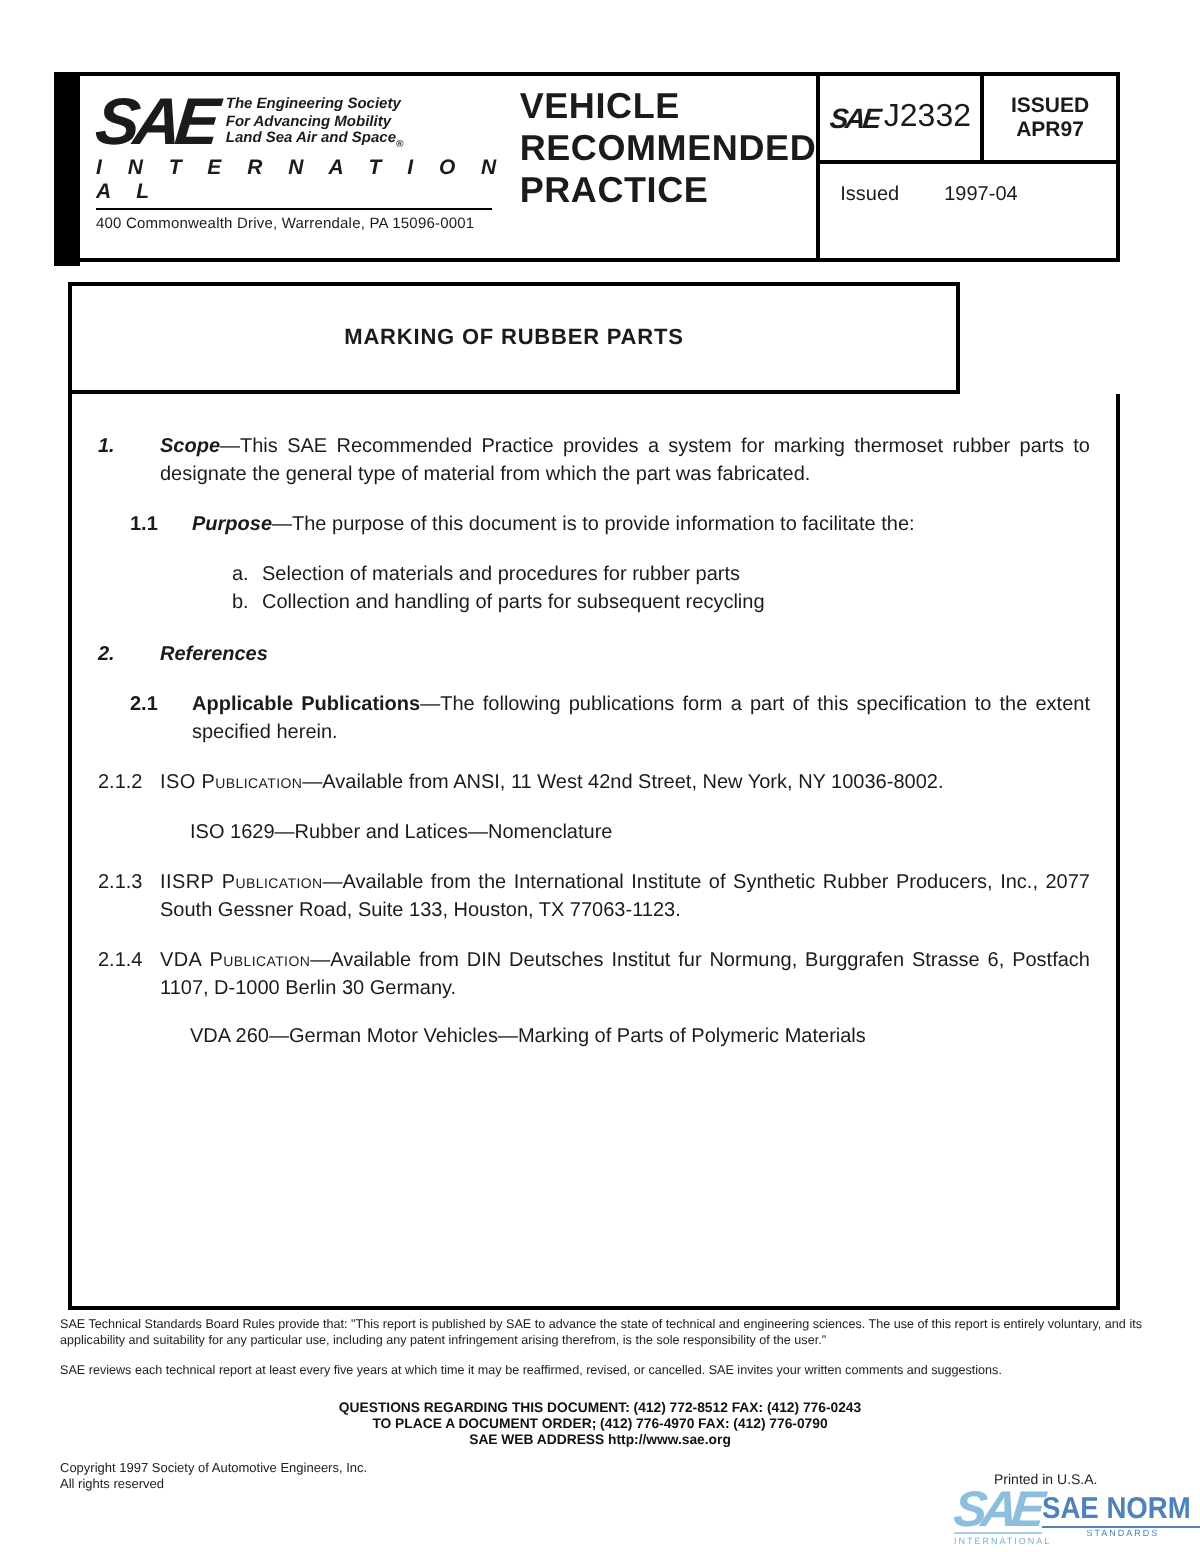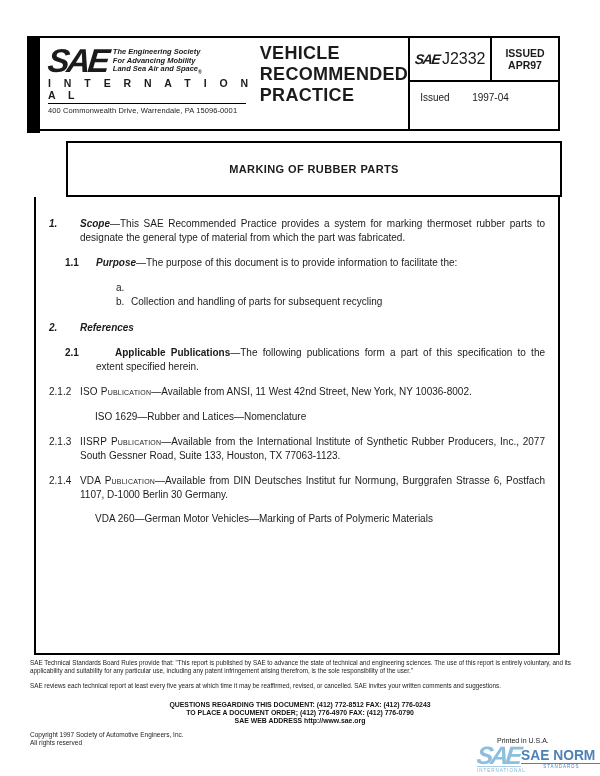--- a/index.html
+++ b/index.html
@@ -7,46 +7,46 @@
   .page{position:relative;width:600px;height:776px;background:#ffffff;color:#1b1b1b;overflow:hidden;margin:0 auto;}
 
   
   .header-bar{position:absolute;left:27px;top:36px;width:13px;height:97px;background:#000;}
   .header-box{position:absolute;left:34px;top:36px;width:526px;height:95px;border:2px solid #000;box-sizing:border-box;display:flex;}
   .logo-cell{width:218px;padding:8px 0 0 12px;box-sizing:border-box;}
   .logo-row{display:flex;align-items:flex-start;}
   .sae-big{font-size:33px;font-weight:900;font-style:italic;letter-spacing:-3px;line-height:30px;transform:skewX(-6deg);}
   .tagline{margin-left:6px;font-size:7.5px;font-weight:bold;font-style:italic;line-height:8.5px;padding-top:2px;}
   .reg{font-size:5px;vertical-align:sub;}
-  .intl{font-size:10.5px;font-weight:bold;letter-spacing:5px;margin-top:1px;}
+  .intl{font-size:10.5px;font-weight:bold;font-style:italic;letter-spacing:5px;margin-top:1px;}
   .logo-rule{border-top:1.5px solid #000;margin:2px 8px 2px 0;}
   .addr{font-size:7.5px;letter-spacing:0.1px;}
   .doctype-cell{flex:1;padding:5px 0 0 6px;font-size:18px;font-weight:bold;line-height:21px;letter-spacing:0.3px;}
   .right-cell{width:150px;border-left:2px solid #000;box-sizing:border-box;display:flex;flex-direction:column;}
   .right-top{height:44px;border-bottom:2px solid #000;box-sizing:border-box;display:flex;}
   .code-cell{flex:1;display:flex;align-items:center;justify-content:center;gap:3px;}
   .sae-small{font-size:14px;font-weight:900;font-style:italic;letter-spacing:-1.5px;transform:skewX(-6deg);}
   .code-num{font-size:16px;}
   .stamp-cell{width:68px;border-left:2px solid #000;box-sizing:border-box;display:flex;flex-direction:column;align-items:center;justify-content:center;font-size:10.5px;font-weight:bold;line-height:12px;}
   .issued-row{padding:10px 10px;font-size:10px;display:flex;}
   .issued-label{width:52px;}
 
   
-  .title-box{position:absolute;left:34px;top:141px;width:496px;height:56px;border:2px solid #000;box-sizing:border-box;display:flex;align-items:center;justify-content:center;margin-left:32px;}
+  .title-box{position:absolute;left:34px;top:141px;width:446px;height:56px;border:2px solid #000;box-sizing:border-box;display:flex;align-items:center;justify-content:center;}
   .title-text{font-size:11px;font-weight:bold;letter-spacing:0.4px;}
 
   
   .body-box{position:absolute;left:34px;top:197px;width:526px;height:458px;border:2px solid #000;border-top:none;box-sizing:border-box;padding:20px 13px 0 13px;}
   .sec{display:flex;margin-bottom:12px;font-size:10px;line-height:13.5px;}
   .sec-num{width:31px;flex-shrink:0;}
   .num-bi{font-weight:bold;font-style:italic;}
   .num-b{font-weight:bold;margin-left:16px;}
   .sec-body{flex:1;text-align:justify;}
   .head-bi{font-weight:bold;font-style:italic;}
-  .head-b{font-weight:bold;margin-left:19px;}
+  .head-b{font-weight:bold;}
   .head-sc{font-variant:small-caps;letter-spacing:0.2px;}
   .sublist{margin:11px 0 0 20px;}
   .subitem{display:flex;line-height:14px;}
   .subitem-label{width:15px;flex-shrink:0;}
   .refline{margin:11px 0 0 15px;line-height:13.5px;}
 
   
   .fine{position:absolute;left:30px;width:541px;font-size:6.3px;line-height:7.8px;text-align:justify;color:#222;}
   .fine1{top:659px;}
   .fine2{top:682px;}
@@ -120,20 +120,21 @@
       <div class="sec-body"><span class="head-bi">Scope</span><span>—This SAE Recommended Practice provides a system for marking thermoset rubber parts to designate the general type of material from which the part was fabricated.</span></div>
     </div>
 
     <div class="sec">
       <div class="sec-num num-b">1.1</div>
       <div class="sec-body">
         <span class="head-bi">Purpose</span><span>—The purpose of this document is to provide information to facilitate the:</span>
         <div class="sublist">
           <div class="subitem">
             <span class="subitem-label">a.</span>
+            <span>Selection of materials and procedures for rubber parts</span>
           </div>
           <div class="subitem">
             <span class="subitem-label">b.</span>
             <span>Collection and handling of parts for subsequent recycling</span>
           </div>
         </div>
       </div>
     </div>
 
     <div class="sec">

